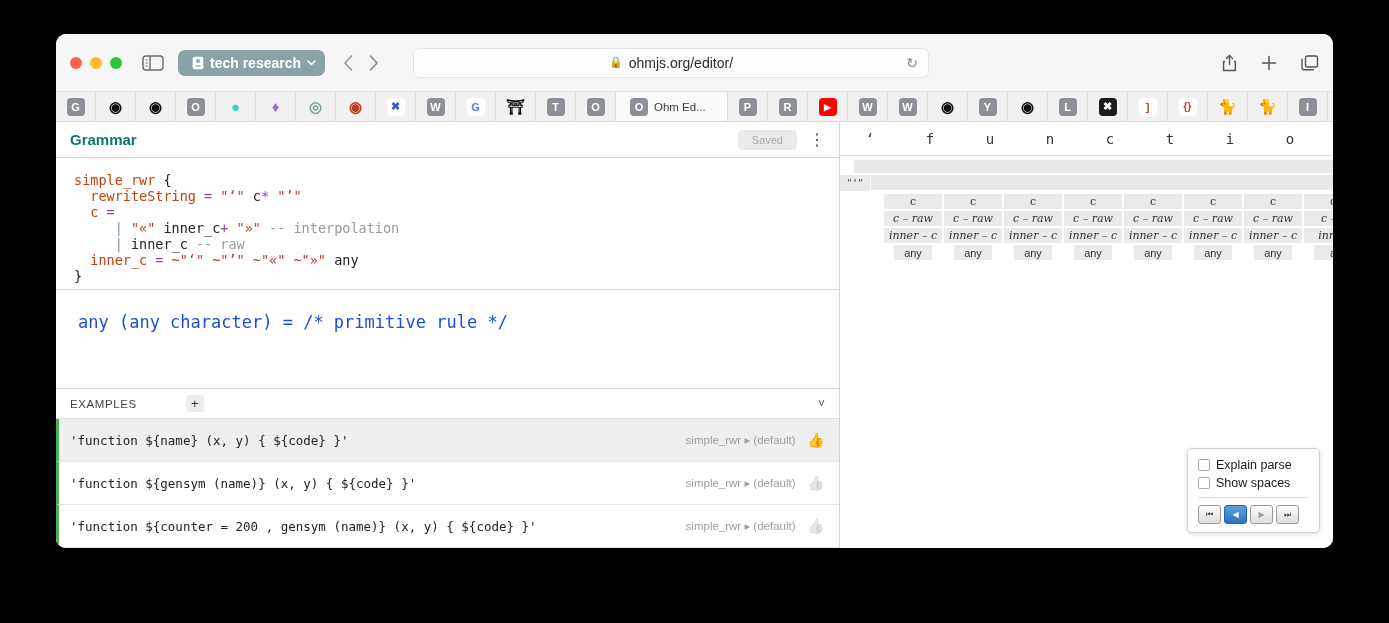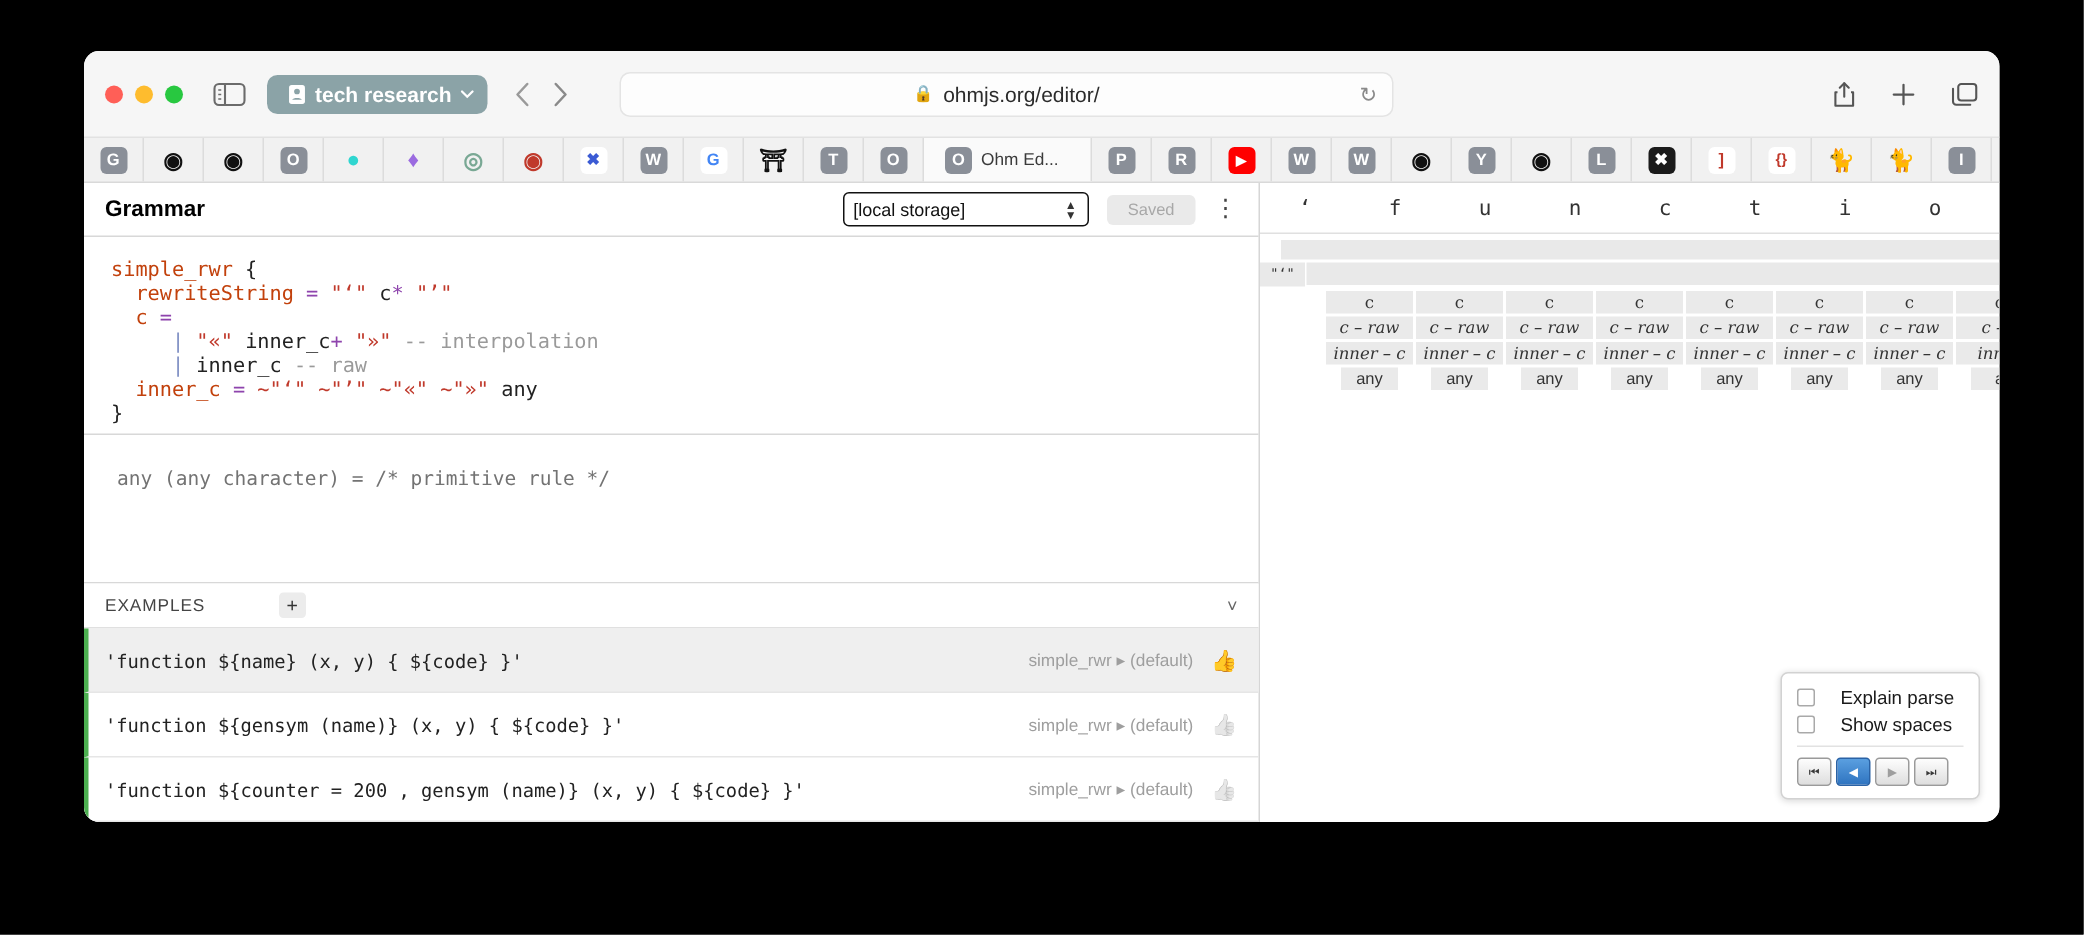--- a/index.html
+++ b/index.html
@@ -79,21 +79,21 @@
   .appbody { flex: 1; display: flex; min-height: 0; background: #fff; }
   .grammar-pane {
     width: 784px; border-right: 1px solid #d6d6d6;
     display: flex; flex-direction: column; min-height: 0;
   }
   .pane-head {
     height: 36px; display: flex; align-items: center;
     padding: 0 14px; border-bottom: 1px solid #d8d8d8;
     flex-shrink: 0;
   }
-  .pane-title { color: #000000; font-weight: bold; font-size: 15px; }
+  .pane-title { color: #0f766e; font-weight: bold; font-size: 15px; }
   .head-right { margin-left: auto; display: flex; align-items: center; gap: 12px; }
   .sel {
     width: 164px; height: 23px; border: 1px solid #111; border-radius: 4px;
     background: #fff; font-size: 12px; color: #111;
     display: flex; align-items: center; padding: 0 6px; position: relative;
     font-family: "Liberation Sans", sans-serif;
   }
   .sel .arrows { position: absolute; right: 7px; font-size: 8px; line-height: 7px; color: #333; }
   .saved-btn {
     background: #eaeaea; color: #a8a8a8; font-size: 11px;
@@ -108,21 +108,21 @@
   .k-rule { color: #c2410c; }
   .k-str  { color: #c0392b; }
   .k-op   { color: #8e44ad; }
   .k-cmt  { color: #9a9a9a; }
   .k-bar  { color: #7f8fc4; }
   .k-any  { color: #222; }
   .k-brace{ color: #222; }
   .hint-box {
     border-top: 1px solid #d8d8d8; border-bottom: 1px solid #d8d8d8;
     height: 100px; padding: 22px 22px;
-    font-family: "DejaVu Sans Mono", monospace; font-size: 13px; color: #737373;
+    font-family: "DejaVu Sans Mono", monospace; font-size: 17px; color: #1d4ed8;
     flex-shrink: 0;
   }
   .examples-head {
     height: 30px; display: flex; align-items: center; padding: 0 14px;
     border-bottom: 1px solid #e0e0e0; flex-shrink: 0; background: #fff; gap: 41px;
   }
   .ex-label { font-size: 11.5px; letter-spacing: .6px; color: #444; }
   .plus-btn {
     margin-left: 8px; background: #ececec; color: #333;
     width: 18px; height: 17px; border-radius: 3px;
@@ -167,21 +167,21 @@
   .tier.anytier { gap: 2px; }
   .cell.ital { font-style: italic; }
   
   .controls {
     position: absolute; right: 13px; bottom: 15px;
     width: 133px; background: #fff;
     border: 1px solid #d2d2d2; border-radius: 5px;
     box-shadow: 0 1px 5px rgba(0,0,0,.16);
     padding: 9px 10px 8px;
   }
-  .cb-row { display: flex; align-items: center; gap: 17px; margin-bottom: 4px; font-size: 12.5px; color: #1a1a1a; }
+  .cb-row { display: flex; align-items: center; gap: 6px; margin-bottom: 4px; font-size: 12.5px; color: #1a1a1a; }
   .cb { width: 12px; height: 12px; border: 1px solid #a9a9a9; border-radius: 2px; background: #fff; flex-shrink: 0; }
   .ctrl-sep { height: 1px; background: #e2e2e2; margin: 7px 0 7px; }
   .btn-row { display: flex; gap: 3px; }
   .pbtn {
     width: 23px; height: 19px; border-radius: 3px;
     border: 1px solid #9a9a9a; background: linear-gradient(#fdfdfd,#dedede);
     display: flex; align-items: center; justify-content: center;
     font-size: 8px; color: #3a3a3a;
   }
   .pbtn.blue { background: linear-gradient(#5a9fe0,#2f74c0); border-color: #2a62a5; color: #fff; }
@@ -350,24 +350,20 @@
     <div class="tab"></div>
 
   </div>
 
   <div class="appbody">
 
     <div class="grammar-pane">
       <div class="pane-head">
         <span class="pane-title">Grammar</span>
         <div class="head-right">
-          <div class="sel">
-            <span>[local storage]</span>
-            <span class="arrows">▲<br>▼</span>
-          </div>
           <div class="saved-btn">Saved</div>
           <div class="kebab">⋮</div>
         </div>
       </div>
 
       <div class="editor"><span class="k-rule">simple_rwr</span><span class="k-brace"> {</span>
   <span class="k-rule">rewriteString</span><span class="k-op"> = </span><span class="k-str">"‘"</span><span class="k-any"> c</span><span class="k-op">*</span><span class="k-str"> "’"</span>
   <span class="k-rule">c</span><span class="k-op"> =</span>
      <span class="k-bar">| </span><span class="k-str">"«"</span><span class="k-any"> inner_c</span><span class="k-op">+</span><span class="k-str"> "»"</span><span class="k-cmt"> -- interpolation</span>
      <span class="k-bar">| </span><span class="k-any">inner_c</span><span class="k-cmt"> -- raw</span>

